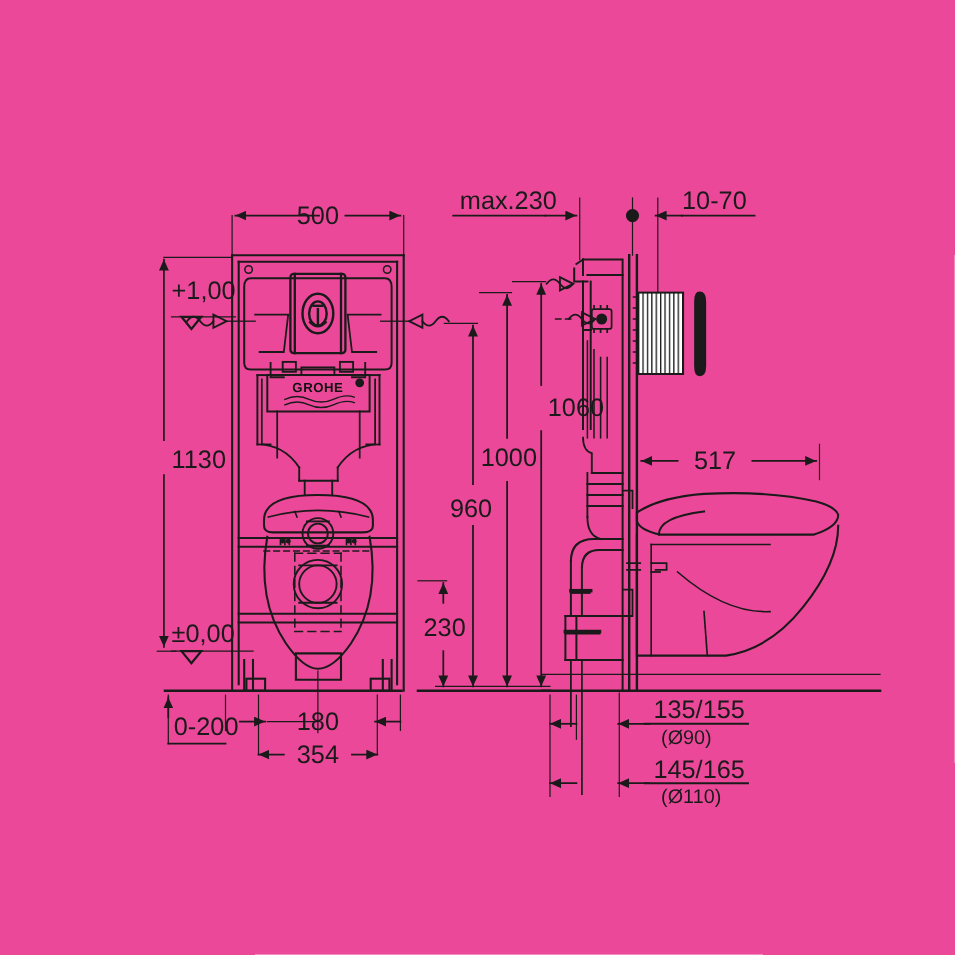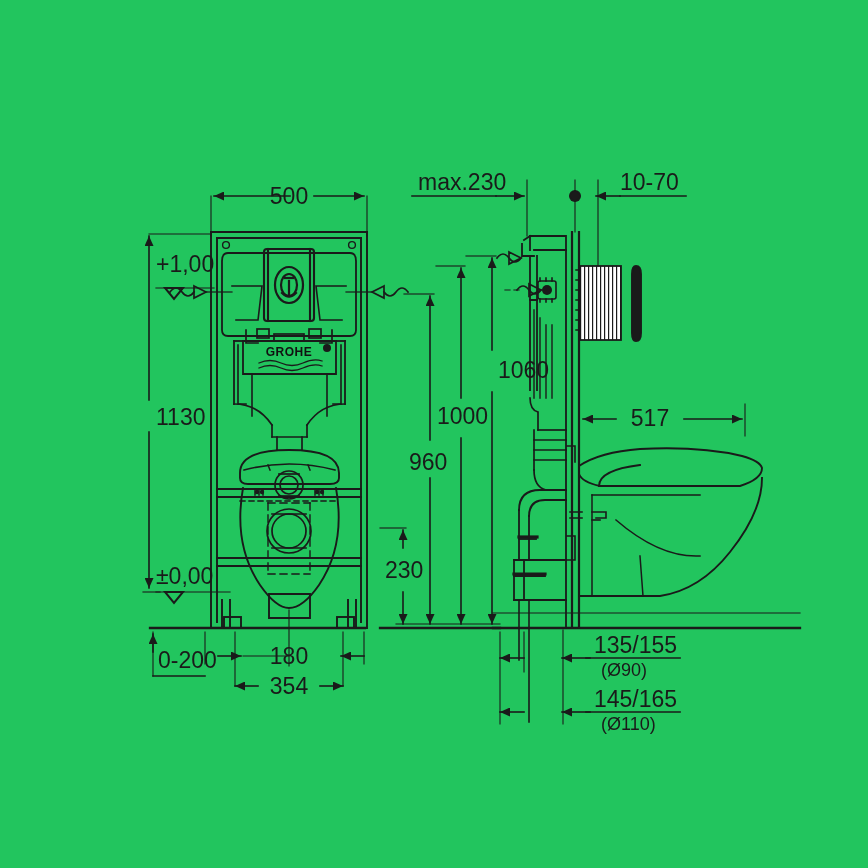--- a/index.html
+++ b/index.html
@@ -1,17 +1,17 @@
 <!DOCTYPE html>
 <html><head>
 <meta charset="utf-8">
 <style>
   html,body{margin:0;padding:0;background:#fff;}
   body{width:868px;height:868px;font-family:"Liberation Sans",sans-serif;}
-  #stage{position:relative;width:868px;height:868px;overflow:hidden;background:#22c55e;}
+  #stage{position:relative;width:868px;height:868px;overflow:hidden;background:#ec4899;}
   #stage svg{position:absolute;left:0;top:0;}
   .dimtext{font-family:"Liberation Sans",sans-serif;font-size:23px;fill:#1a1a1a;}
   .dimtext.small{font-size:18px;}
   .lg{font-family:"Liberation Sans",sans-serif;font-size:12px;font-weight:bold;fill:#111;letter-spacing:0.5px;}
 </style>
 </head>
 <body>
 
 <div id="stage">
 <svg width="868" height="868" viewBox="0 0 868 868">

